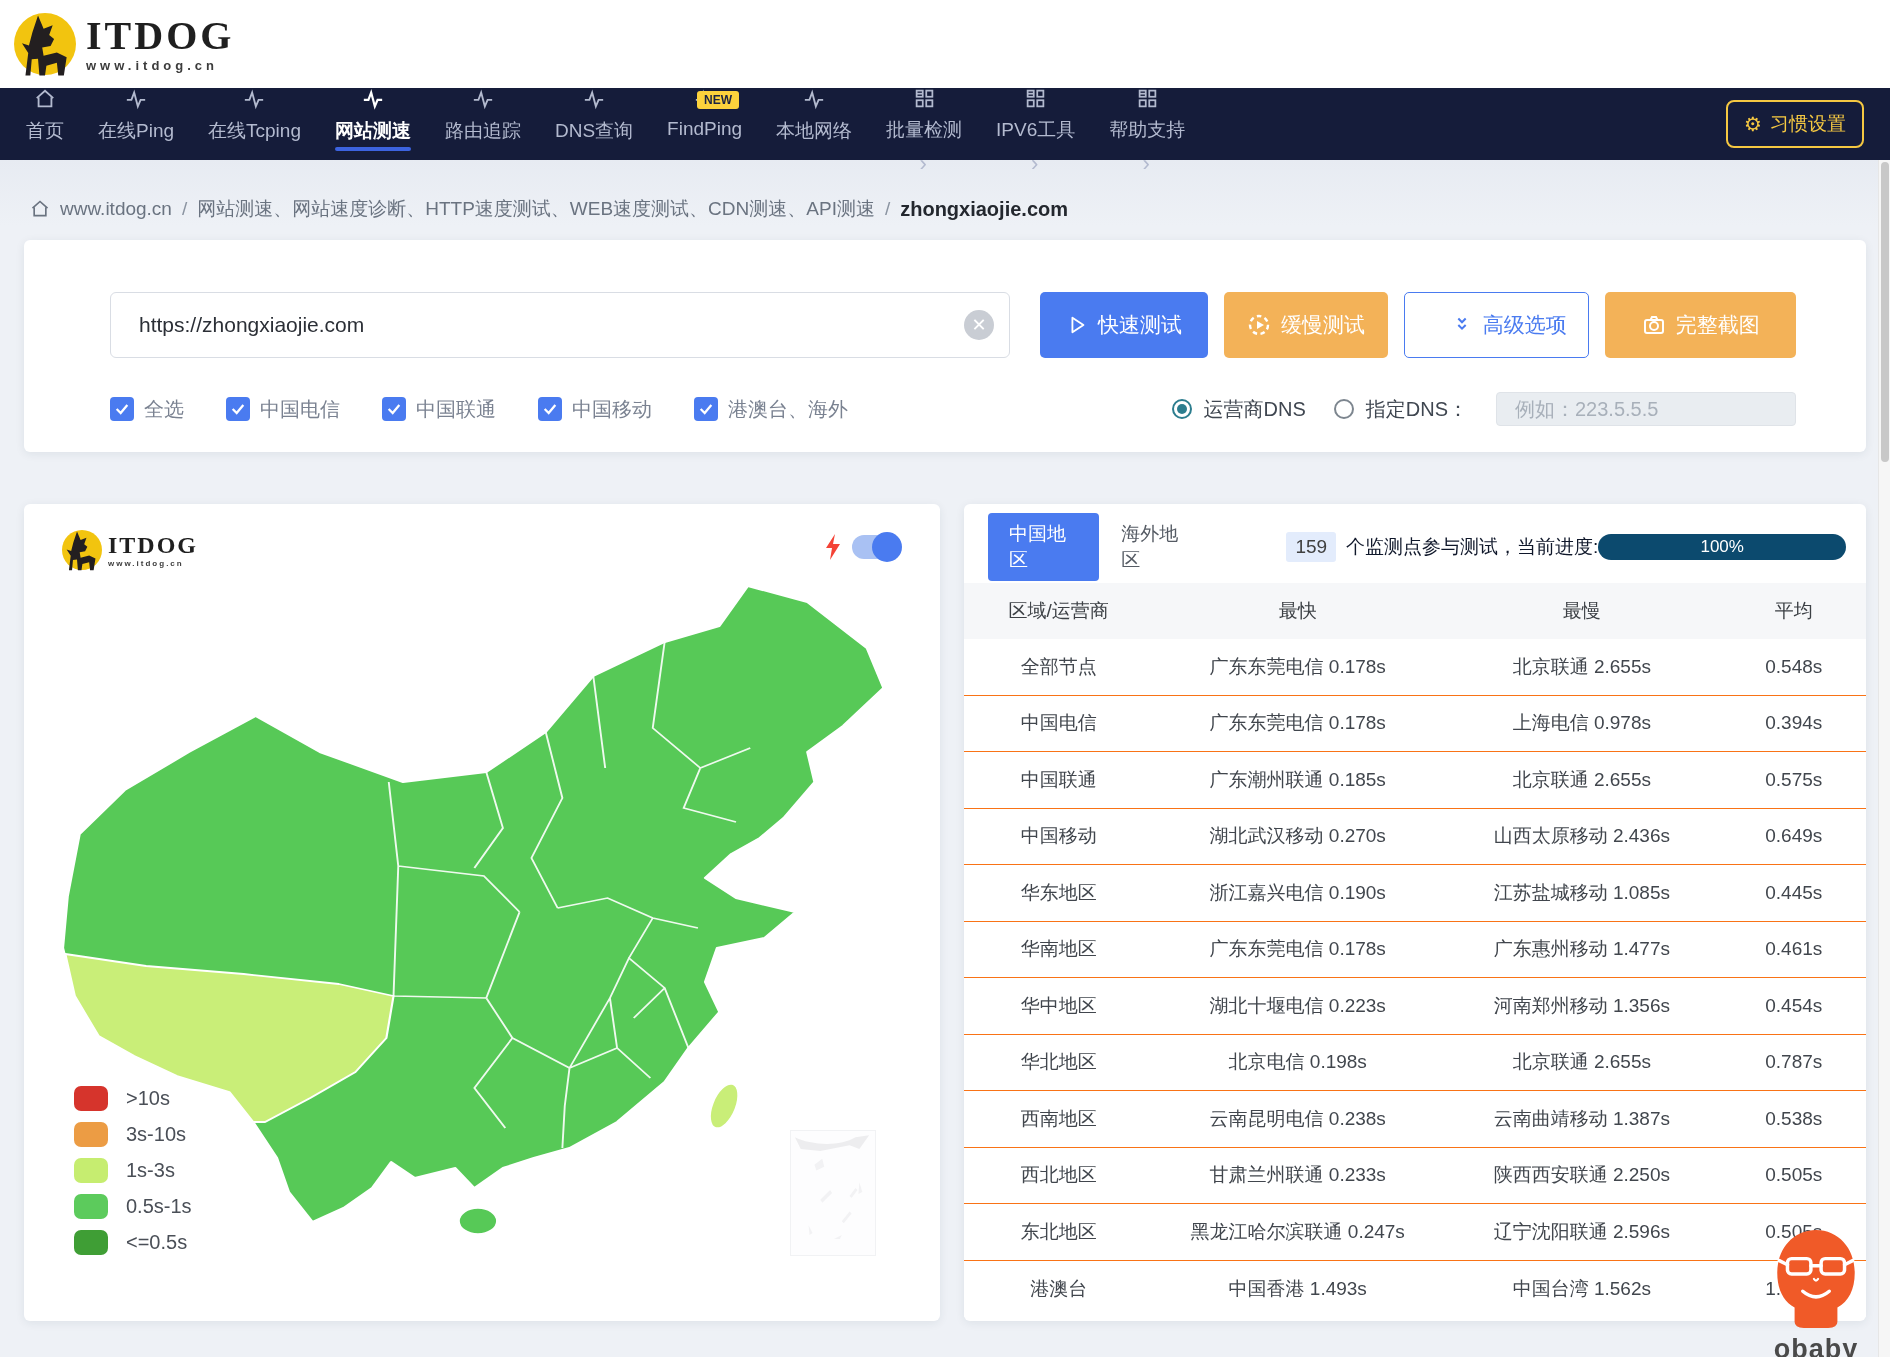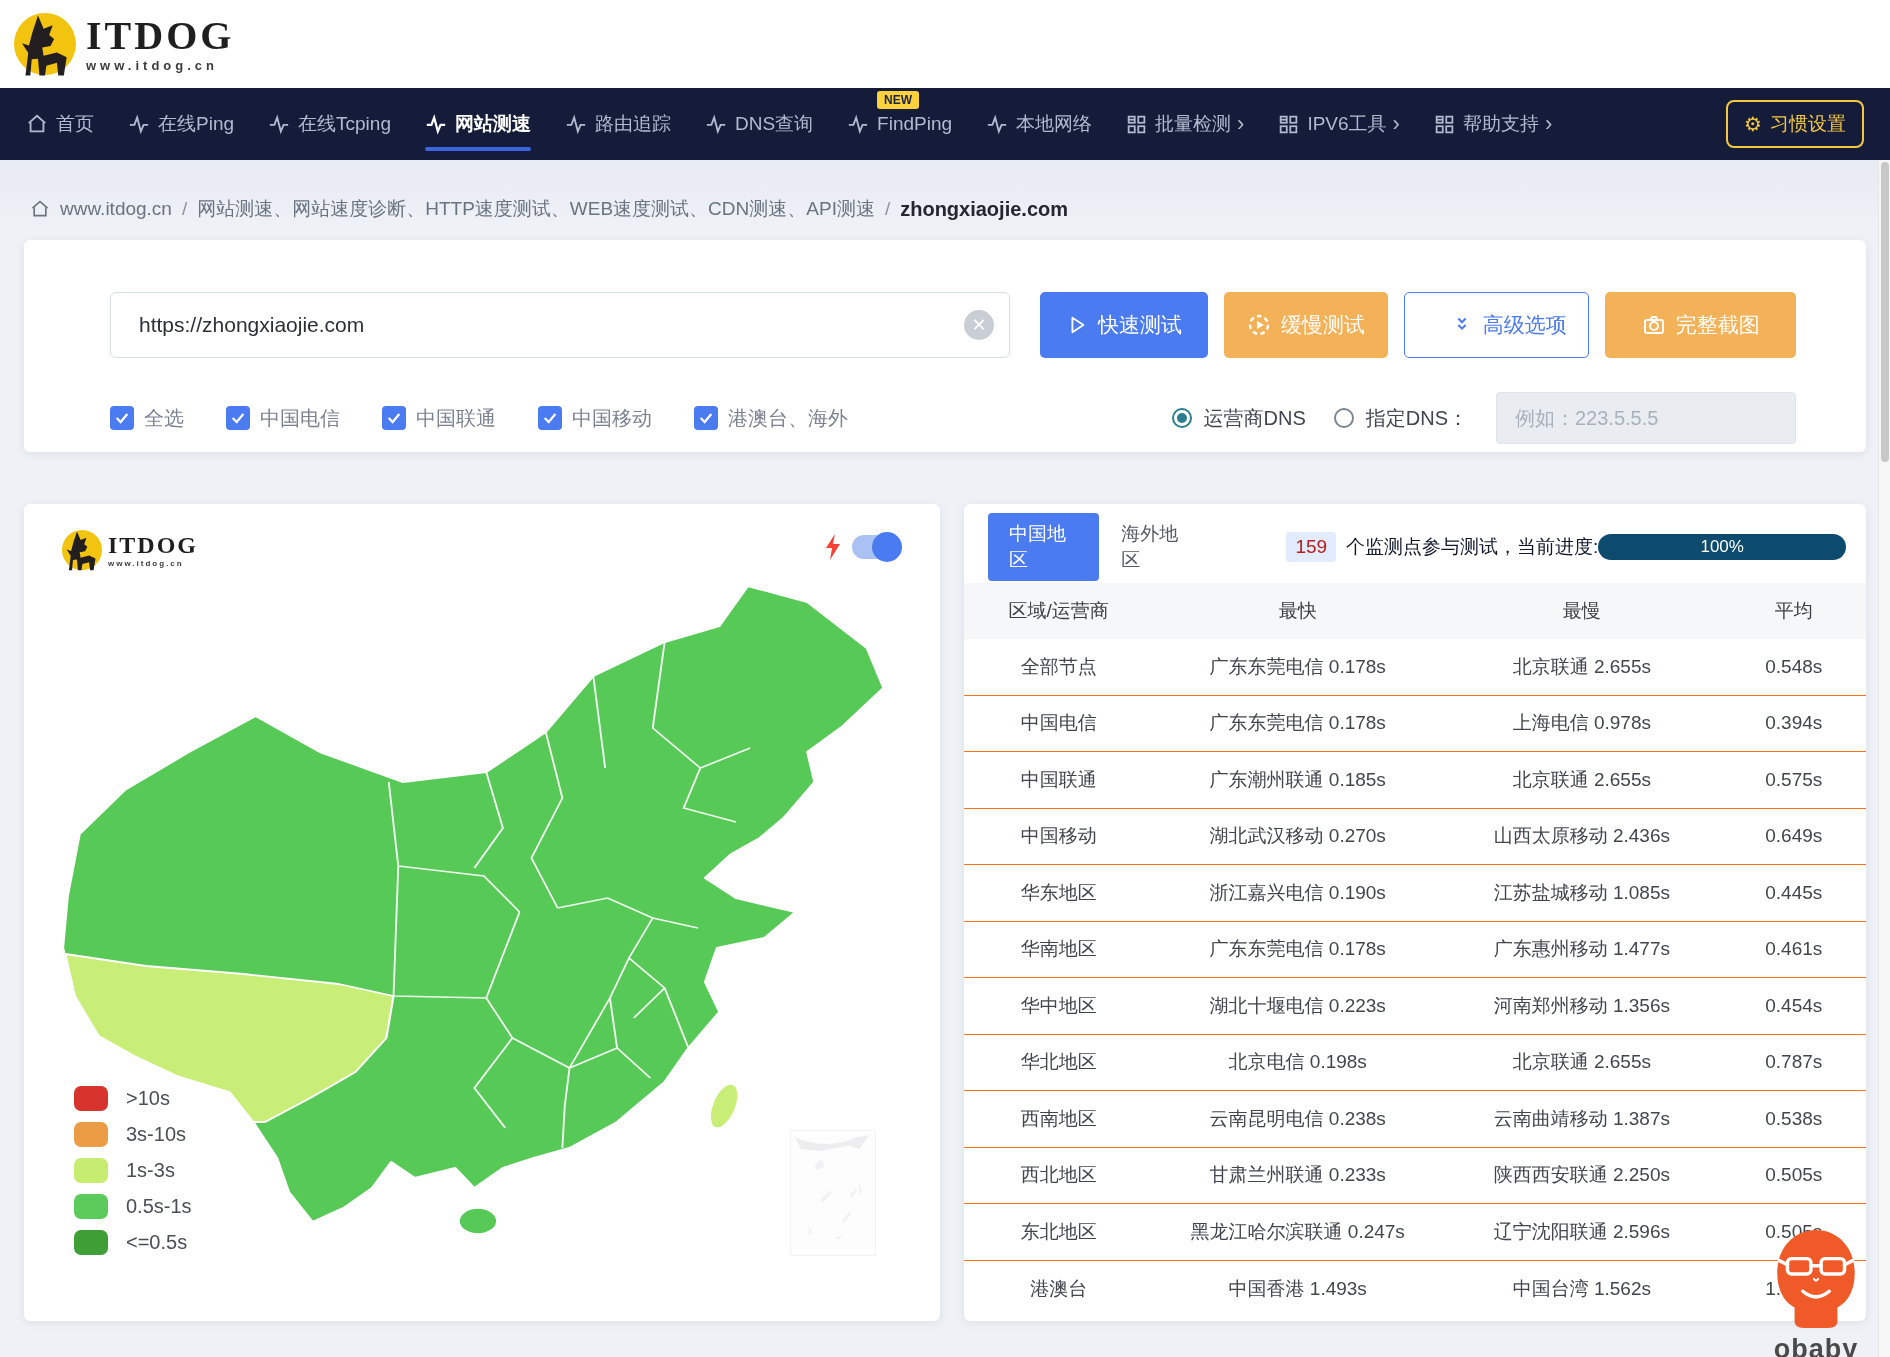--- a/index.html
+++ b/index.html
@@ -13,21 +13,21 @@
   .topbar { height:88px; background:#fff; display:flex; align-items:center; padding-left:14px; }
   .logo { display:flex; align-items:center; gap:10px; }
   .logo-circle { width:62px; height:62px; border-radius:50%; background:#f2c40f; position:relative; overflow:visible; flex:none; }
   .logo-circle svg { position:absolute; left:-4px; top:-6px; }
   .logo-texts { display:flex; flex-direction:column; }
   .logo-title { font-family:"Liberation Serif","DejaVu Serif",serif; font-size:40px; font-weight:700; letter-spacing:3px; color:#1f1f1f; line-height:40px; }
   .logo-sub { font-size:13px; font-weight:700; letter-spacing:4px; color:#3c3c3c; margin-top:2px; }
 
   
   .nav { height:72px; background:#151c3a; display:flex; align-items:center; padding:0 26px; gap:34px; }
-  .nav-item { display:flex; align-items:center; gap:8px; color:#b3bacf; font-size:19px; height:100%; position:relative; cursor:pointer; white-space:nowrap; }
+  .nav-item { display:flex; align-items:center; gap:8px; color:#b3bacf; font-size:19px; height:100%; position:relative; cursor:pointer; white-space:nowrap;flex-direction:column; }
   .nav-item svg { flex:none; }
   .nav-item.active { color:#fff; font-weight:700; }
   .nav-item.active::after { content:""; position:absolute; left:0; right:0; bottom:9px; height:4px; border-radius:2px; background:#3c63e0; }
   .nav-chevron { font-size:22px; color:#b3bacf; margin-left:-2px; }
   .new-badge { position:absolute; top:3px; left:30px; background:#fcd23c; color:#1c2442; font-size:12px; font-weight:700; padding:1px 7px; border-radius:3px; line-height:16px; }
   .settings-btn { margin-left:auto; display:flex; align-items:center; gap:8px; border:2px solid #f5c842; color:#f5c842; font-size:19px; padding:9px 16px; border-radius:8px; cursor:pointer; }
   .gear-glyph { font-size:20px; line-height:20px; }
 
   
   .breadcrumb { padding:32px 0 0 30px; display:flex; align-items:center; gap:10px; font-size:19px; color:#6a7380;
@@ -51,21 +51,21 @@
   .opts-row { display:flex; align-items:center; margin-top:34px; }
   .chk-group { display:flex; align-items:center; gap:10px; margin-right:42px; cursor:pointer; }
   .chk-box { width:24px; height:24px; border-radius:4px; background:#4a7bf0; display:flex; align-items:center; justify-content:center; flex:none; }
   .chk-label { font-size:20px; color:#7a8291; }
   .dns-group { margin-left:auto; display:flex; align-items:center; gap:12px; }
   .radio { width:20px; height:20px; border-radius:50%; flex:none; position:relative; cursor:pointer; }
   .radio.sel { border:2px solid #2c7d8e; }
   .radio.sel::after { content:""; position:absolute; left:3px; top:3px; width:10px; height:10px; border-radius:50%; background:#2c7d8e; }
   .radio.unsel { border:2px solid #7d868f; }
   .dns-label { font-size:20px; color:#3f4650; margin-right:16px; }
-  .dns-input { width:300px; height:52px; background:#e9edf1; border:1px solid #dfe3e8; border-radius:4px; font-size:20px; padding:0 18px; color:#57606a; outline:none; font-family:inherit; }
+  .dns-input { width:300px; height:34px; background:#e9edf1; border:1px solid #dfe3e8; border-radius:4px; font-size:20px; padding:0 18px; color:#57606a; outline:none; font-family:inherit; }
   .dns-input::placeholder { color:#a8b0ba; }
 
   
   .panels { margin:52px 24px 0; display:flex; gap:24px; height:817px; }
 
   
   .map-card { width:916px; position:relative; flex:none; overflow:hidden; }
   .map-logo { position:absolute; top:26px; left:38px; display:flex; align-items:center; gap:6px; }
   .map-logo .logo-circle { width:40px; height:40px; }
   .map-logo .logo-circle svg { left:-3px; top:-4px; }
@@ -83,21 +83,21 @@
   .legend-label { font-size:20px; color:#4a4f57; }
   .sea-inset { position:absolute; left:766px; top:626px; width:86px; height:126px; background:#fdfdfe; border:1px solid #f1f2f4; }
   .sea-inset svg { width:100%; height:100%; }
 
   
   .result-card { flex:1; position:relative; padding-top:22px; overflow:hidden; }
   .result-head { display:flex; align-items:center; padding:0 20px 0 24px; height:42px; }
   .tab { font-size:19px; cursor:pointer; }
   .tab.active { background:#4a7bf0; color:#fff; padding:8px 21px; border-radius:4px; font-weight:400; }
   .tab.plain { color:#555b64; margin-left:22px; }
-  .node-badge { margin-left:96px; background:#e3ecfc; color:#b91c1c; font-size:19px; padding:4px 9px; border-radius:3px; }
+  .node-badge { margin-left:96px; background:#e3ecfc; color:#404040; font-size:19px; padding:4px 9px; border-radius:3px; }
   .progress-text { font-size:19px; color:#0f172a; margin-left:10px; white-space:nowrap; }
   .progress-bar { margin-left:auto; width:272px; height:26px; border-radius:13px; background:#0c4a6e; display:flex; align-items:center; justify-content:center; cursor:default; }
   .progress-bar span { color:#fff; font-size:17px; }
 
   .t-header, .t-row { display:grid; grid-template-columns:21% 32% 31% 16%; align-items:center; text-align:center; }
   .t-header { background:#f6f7f9; height:56px; font-size:19px; color:#3c4045; margin-top:15px; }
   .t-row { height:56.5px; font-size:19px; color:#41464d; border-bottom:1px solid #f97316; background:#fff; }
   .t-row:last-child { border-bottom:none; }
 
   

